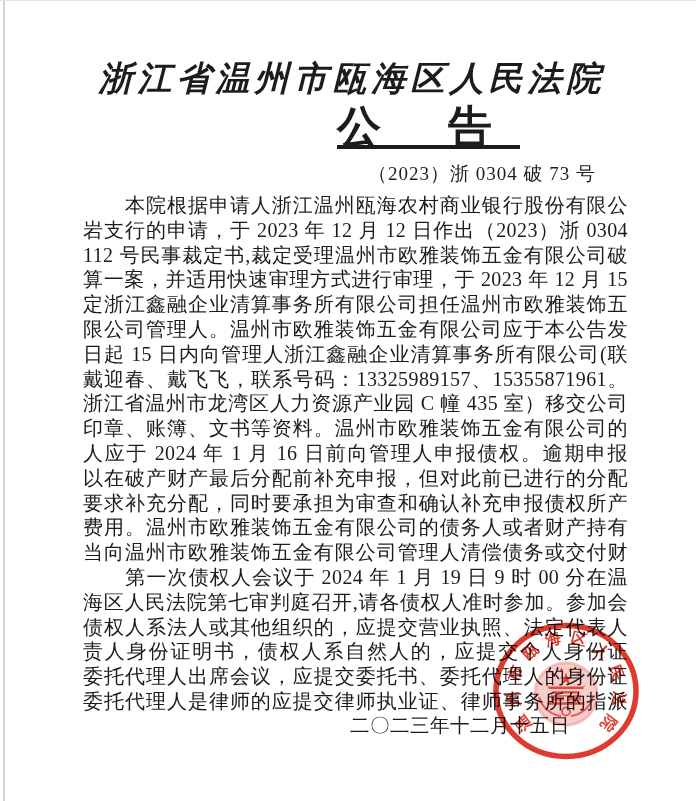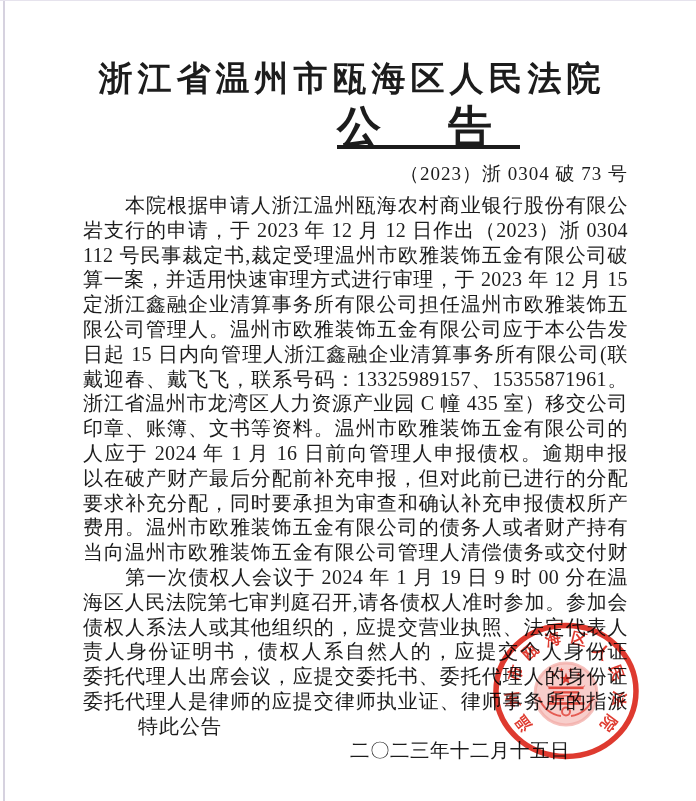--- a/index.html
+++ b/index.html
@@ -18,35 +18,36 @@
   }
   .court-name {
     margin-top:56px;
     text-align:center;
     padding-left:8px;
     font-size:34px;
     font-weight:700;
     letter-spacing:5px;
     line-height:44px;
     white-space:nowrap;
+    font-style:italic;
   }
   .doc-title {
     margin-top:2px;
     padding-left:337px;
     font-size:44px;
     font-weight:700;
     letter-spacing:28px;
     line-height:50px;
     white-space:nowrap;
     text-decoration:underline;
   }
   .case-number {
     margin-top:10px;
     text-align:right;
-    padding-right:68px;
+    padding-right:100px;
     font-size:19px;
     letter-spacing:1px;
     line-height:22px;
   }
   .body-text {
     margin-top:8px;
     margin-left:83px;
     width:545px;
   }
   .bline {
@@ -117,21 +118,20 @@
       <div class="bline">要求补充分配，同时要承担为审查和确认补充申报债权所产生的</div>
       <div class="bline">费用。温州市欧雅装饰五金有限公司的债务人或者财产持有人应</div>
       <div class="bline">当向温州市欧雅装饰五金有限公司管理人清偿债务或交付财产。</div>
       <div class="bline">　　第一次债权人会议于 2024 年 1 月 19 日 9 时 00 分在温州市瓯</div>
       <div class="bline">海区人民法院第七审判庭召开,请各债权人准时参加。参加会议的</div>
       <div class="bline">债权人系法人或其他组织的，应提交营业执照、法定代表人或负</div>
       <div class="bline">责人身份证明书，债权人系自然人的，应提交个人身份证明。如</div>
       <div class="bline">委托代理人出席会议，应提交委托书、委托代理人的身份证件。</div>
       <div class="bline">委托代理人是律师的应提交律师执业证、律师事务所的指派函。</div>
     </div>
-  <div class="closing">特此公告</div>
   <div class="issue-date">二〇二三年十二月十五日</div>
 </div>
 
 <svg class="seal" viewBox="0 0 150 142" xmlns="http://www.w3.org/2000/svg">
 
   <ellipse cx="75" cy="70" rx="70" ry="65.5" fill="none" stroke="#dc2b1f" stroke-width="5.5" opacity="0.93"></ellipse>
 
   <g id="seal-text-group">
       <text transform="translate(33.5 101.3) rotate(-127.0)" text-anchor="middle" dominant-baseline="middle">温</text>
       <text transform="translate(23.6 77.9) rotate(-98.8)" text-anchor="middle" dominant-baseline="middle">州</text>

